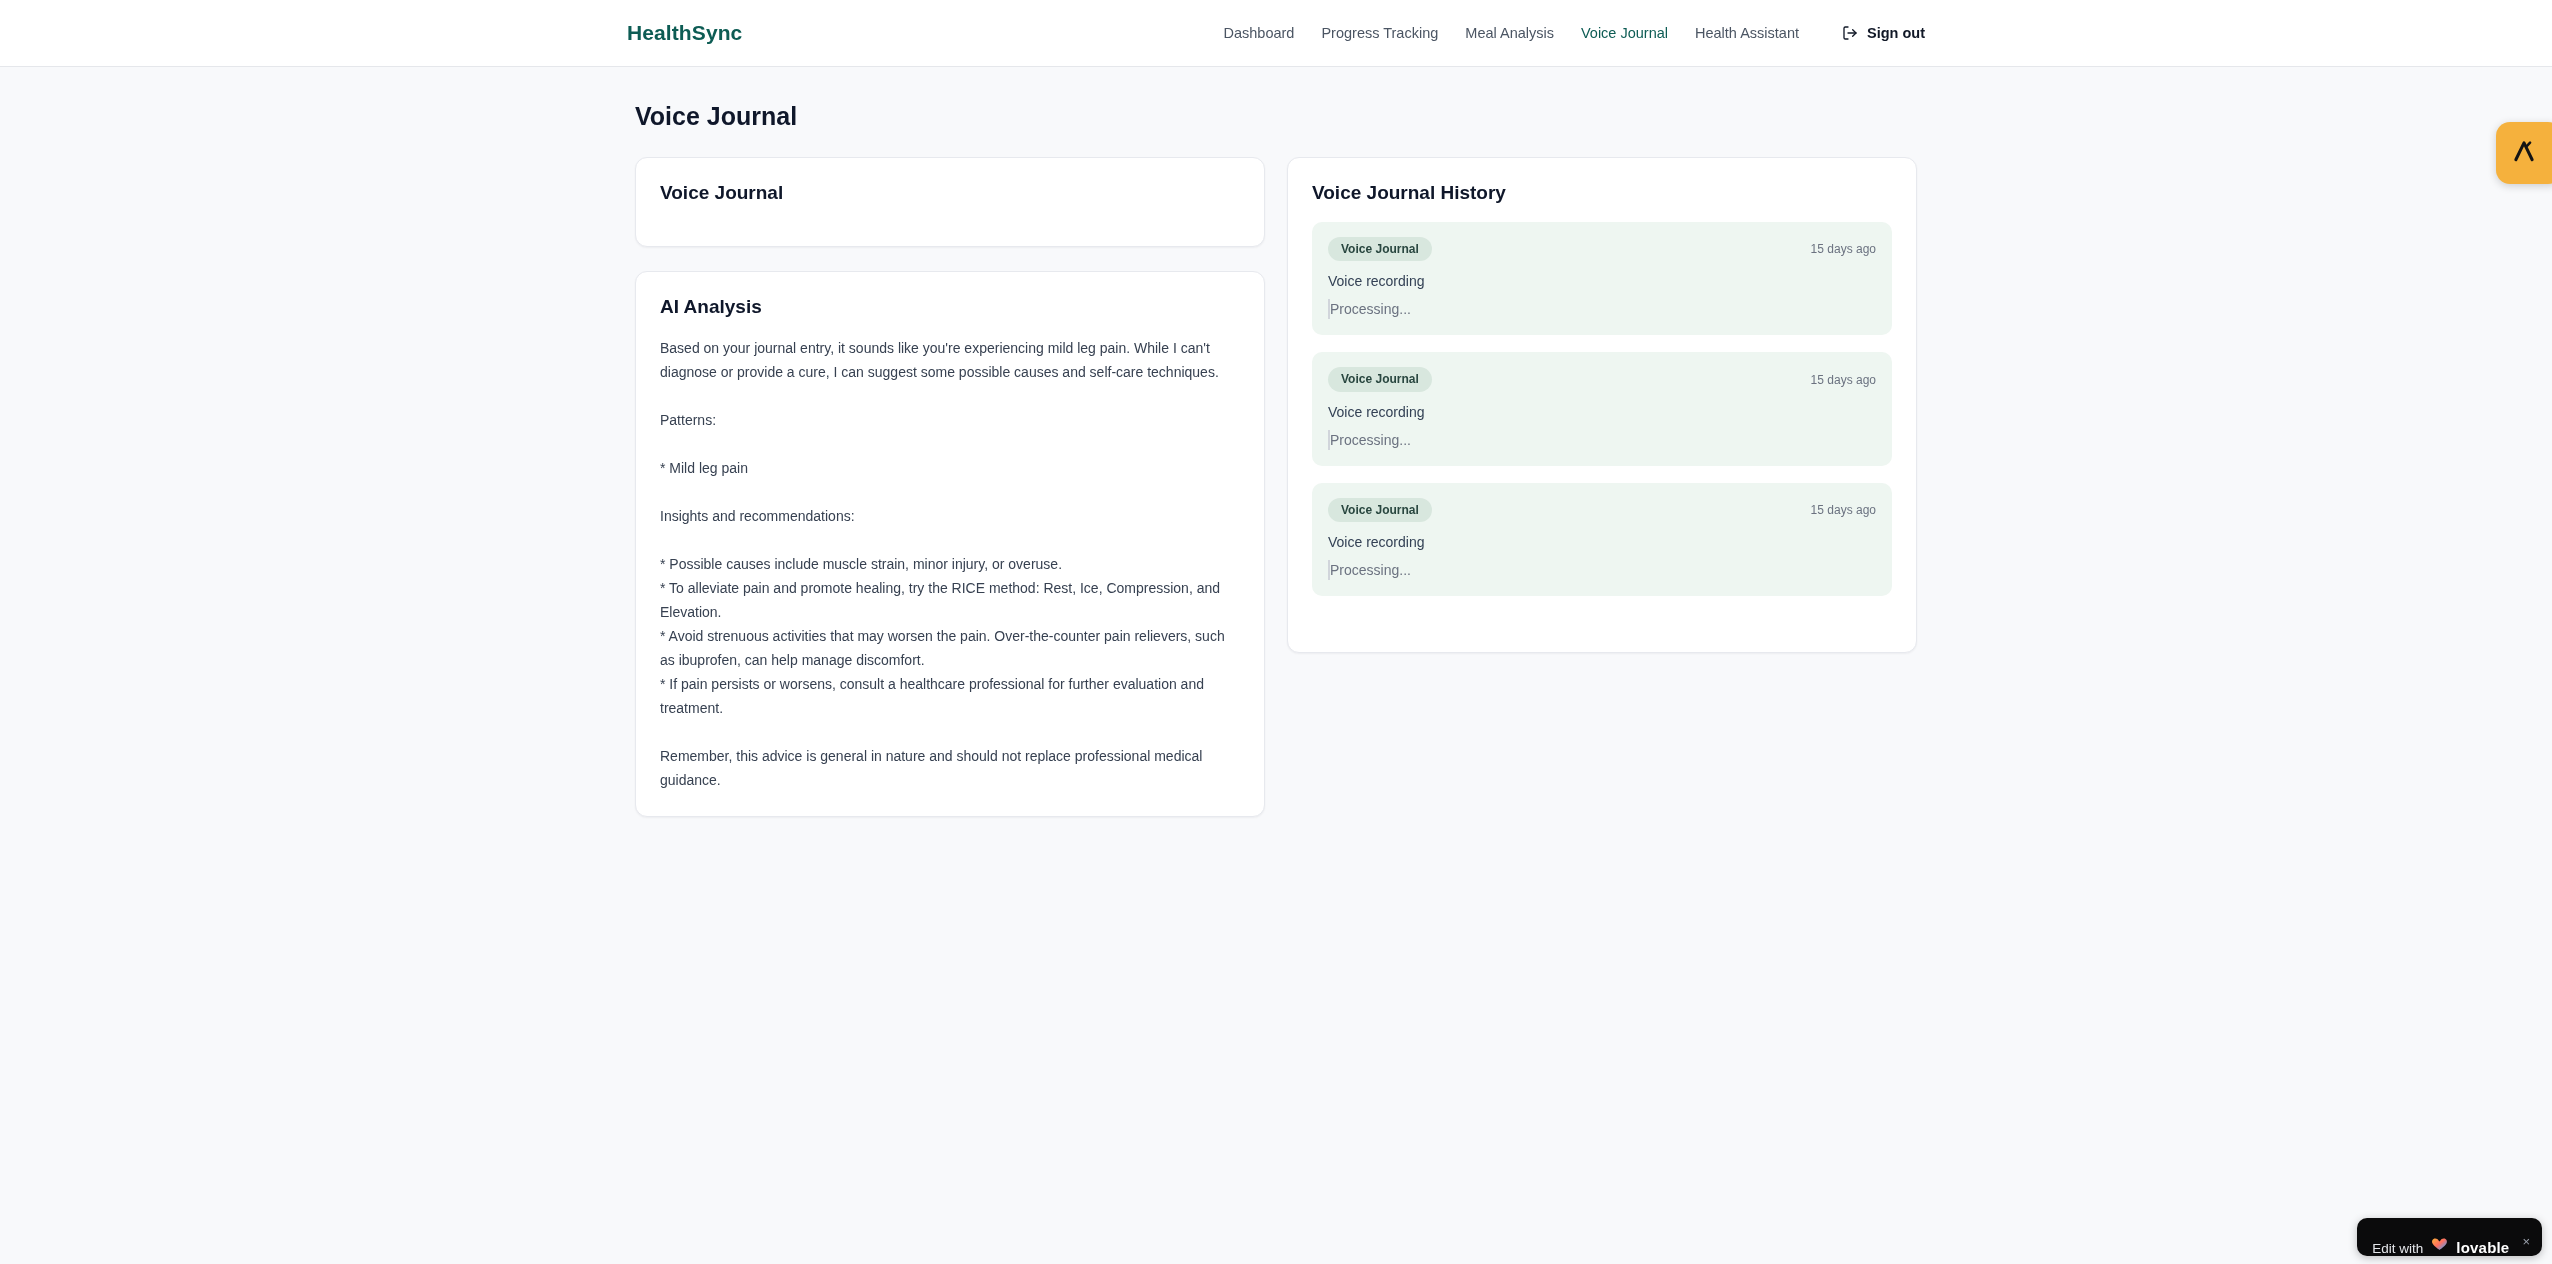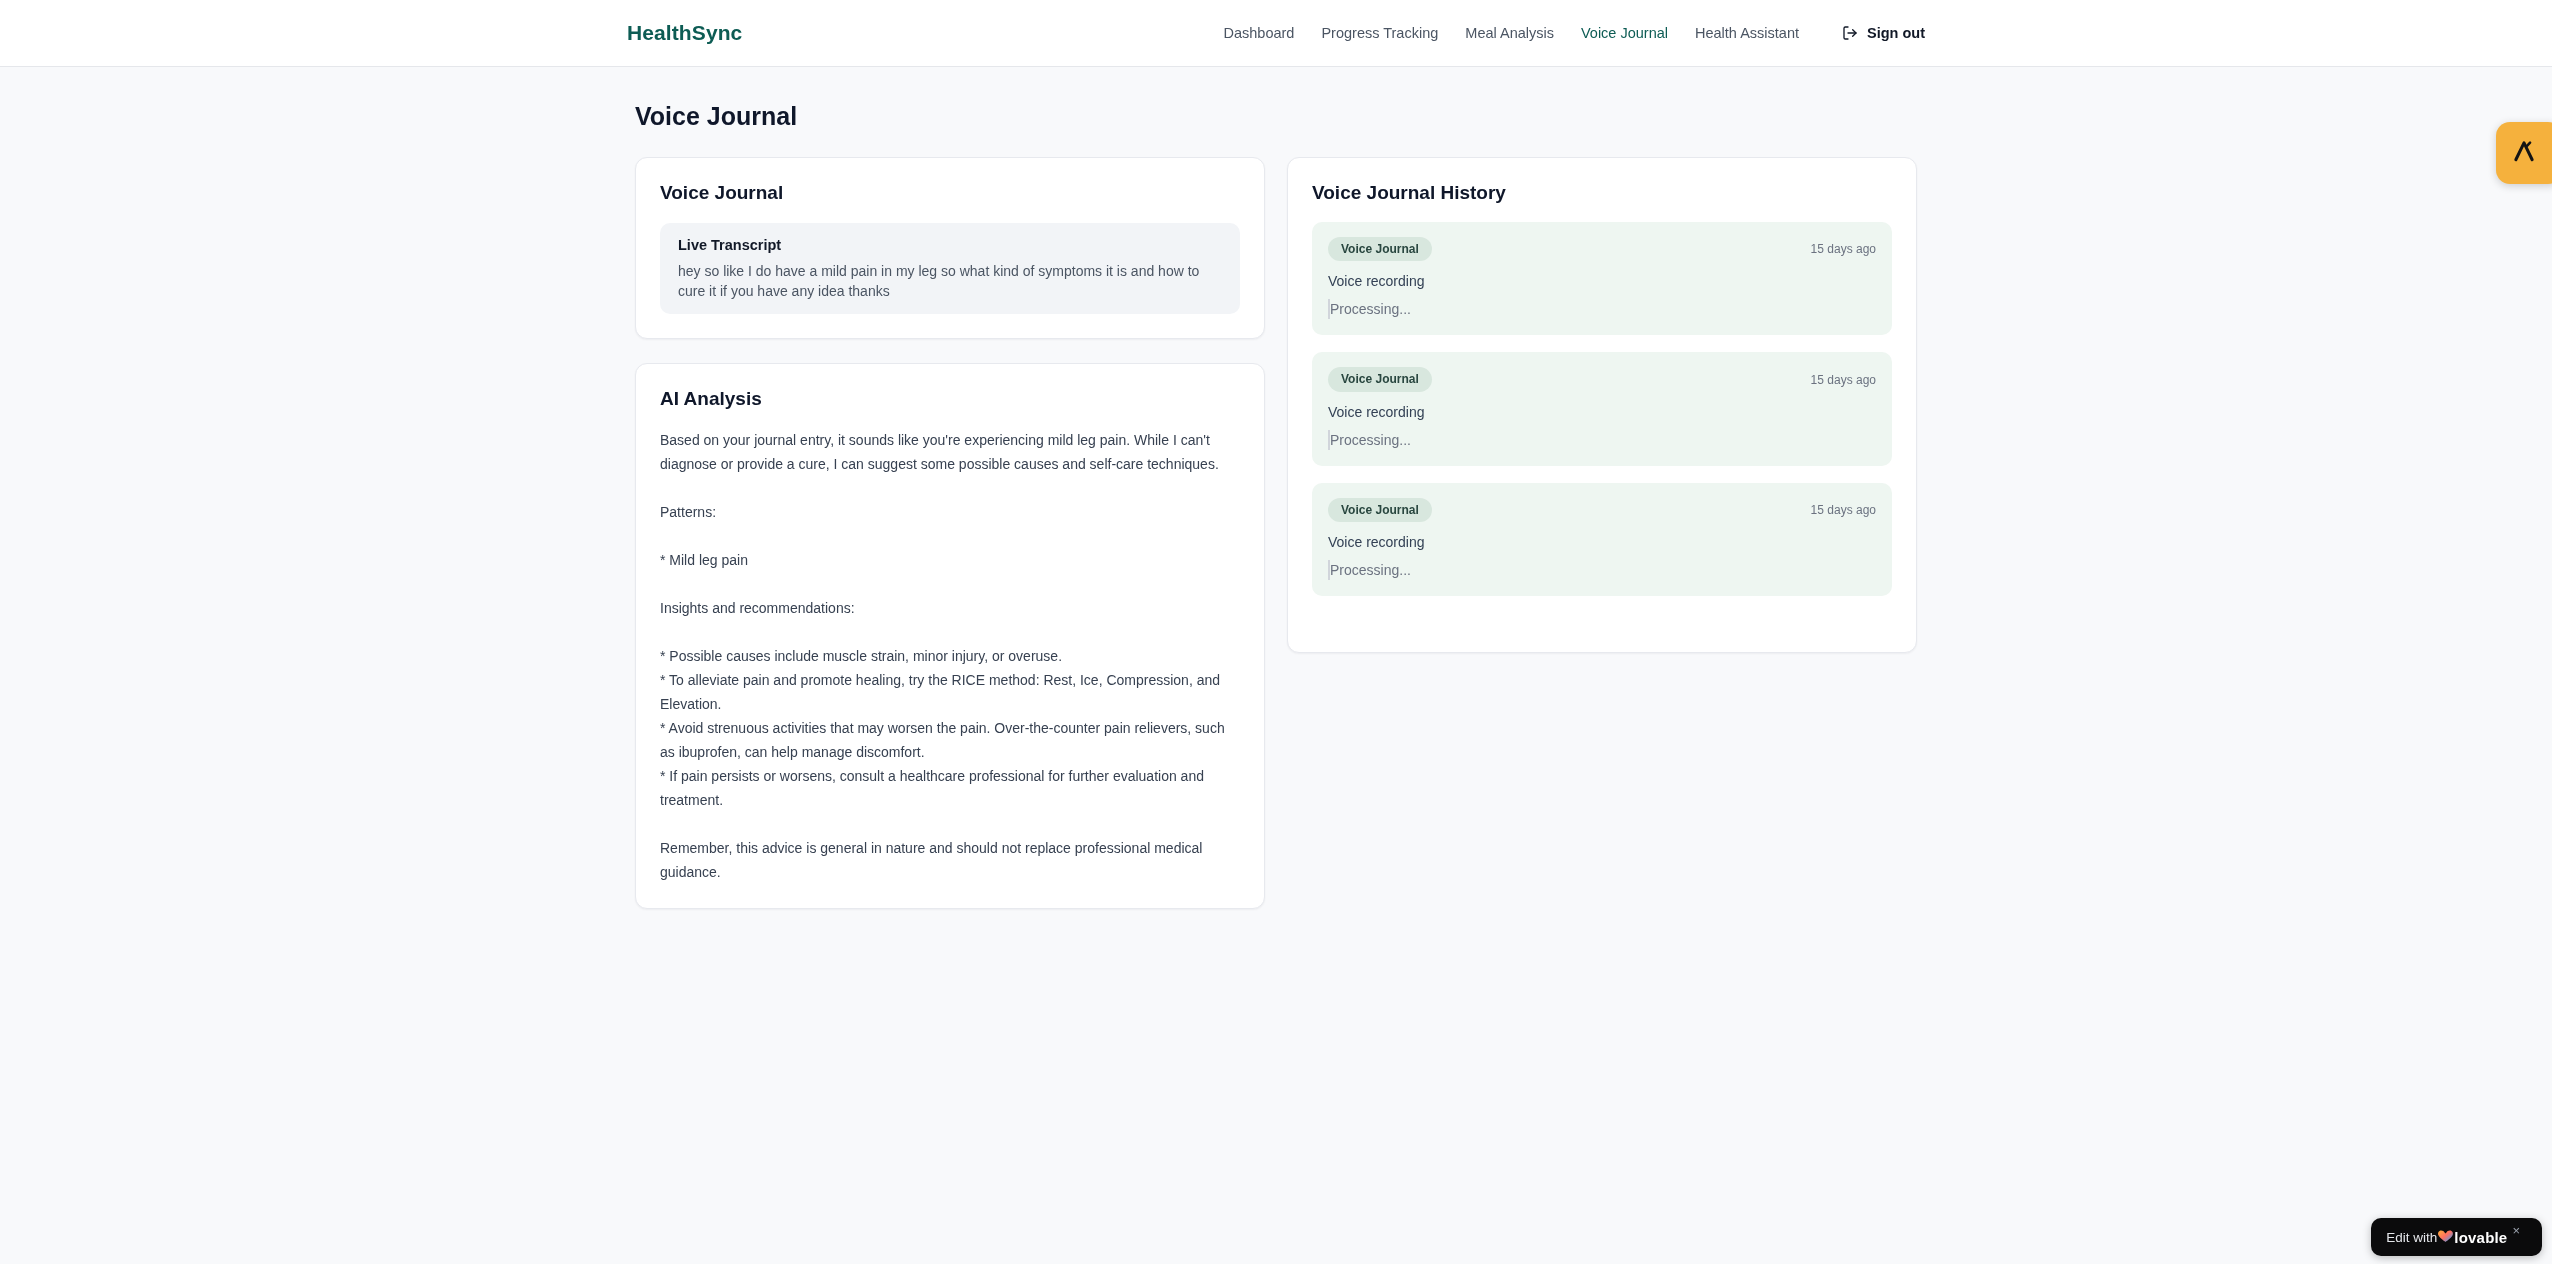--- a/index.html
+++ b/index.html
@@ -51,21 +51,21 @@
   .time { font-size:12px; color:#6b7280; }
   .entry-label { margin-top:12px; font-size:14px; color:#334155; }
   .entry-status { margin-top:10px; border-left:2px solid #d1d5db; font-size:14px; color:#6b7280; line-height:20px; }
 
   
   .amber-widget { position:fixed; top:122px; right:-10px; width:66px; height:62px; background:#f5b13d;
                   border-radius:14px; display:flex; align-items:center; justify-content:center;
                   padding-right:10px; cursor:pointer; box-shadow:0 2px 8px rgba(0,0,0,.18); }
 
   .lovable-pill { position:fixed; right:10px; bottom:8px; background:#0b0b0c; border-radius:10px;
-                  height:38px; display:flex; align-items:center; gap:0; padding:0 22px 0 15px;
+                  height:38px; display:flex; align-items:flex-end; gap:8px; padding:0 12px 0 15px;
                   cursor:pointer; box-shadow:0 2px 8px rgba(0,0,0,.25); }
   .lovable-prefix { font-size:13.5px; color:#e5e7eb; }
   .lovable-brand { font-size:15px; font-weight:800; color:#ffffff; letter-spacing:.2px; }
   .lovable-close { font-size:13px; color:#9ca3af; margin-left:5px; position:relative; top:-7px; cursor:pointer; }
 </style>
 </head>
 <body>
 
 <header class="header">
   <div class="header-inner">
@@ -92,24 +92,20 @@
 
 <main class="main">
   <h1 class="page-title">Voice Journal</h1>
 
   <div class="grid">
 
     <div class="col-left">
 
       <section class="card">
         <h2 class="card-title">Voice Journal</h2>
-        <div class="transcript">
-          <div class="transcript-title">Live Transcript</div>
-          <div class="transcript-text">hey so like I do have a mild pain in my leg so what kind of symptoms it is and how to cure it if you have any idea thanks</div>
-        </div>
       </section>
 
       <section class="card">
         <h2 class="card-title">AI Analysis</h2>
         <div class="analysis-text">Based on your journal entry, it sounds like you're experiencing mild leg pain. While I can't diagnose or provide a cure, I can suggest some possible causes and self-care techniques.
 
 Patterns:
 
 * Mild leg pain
 

